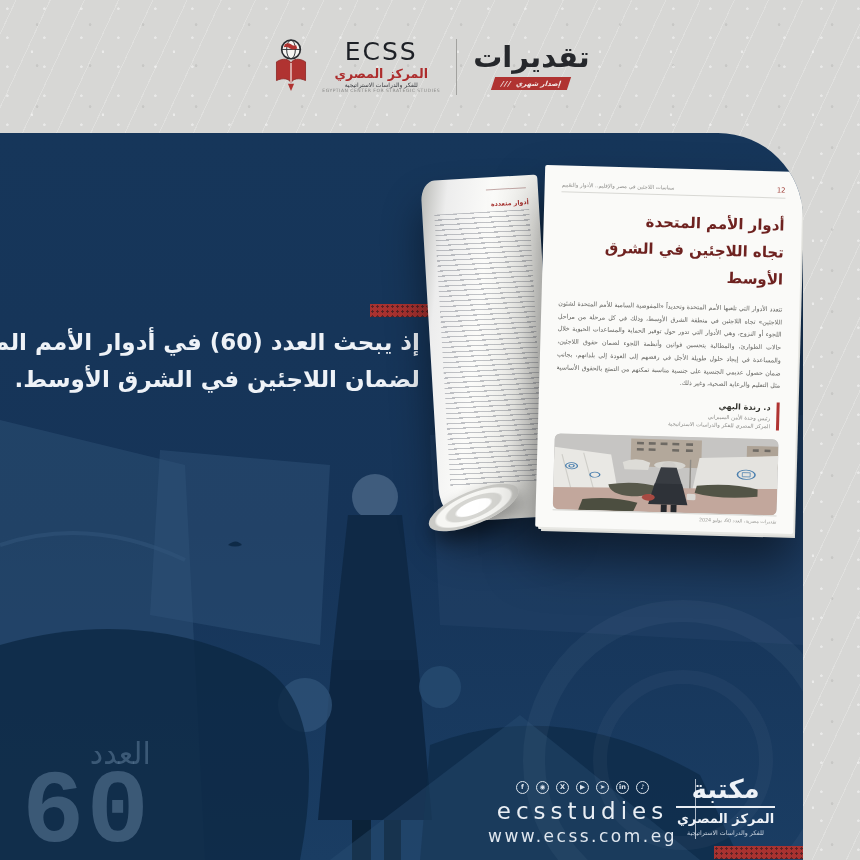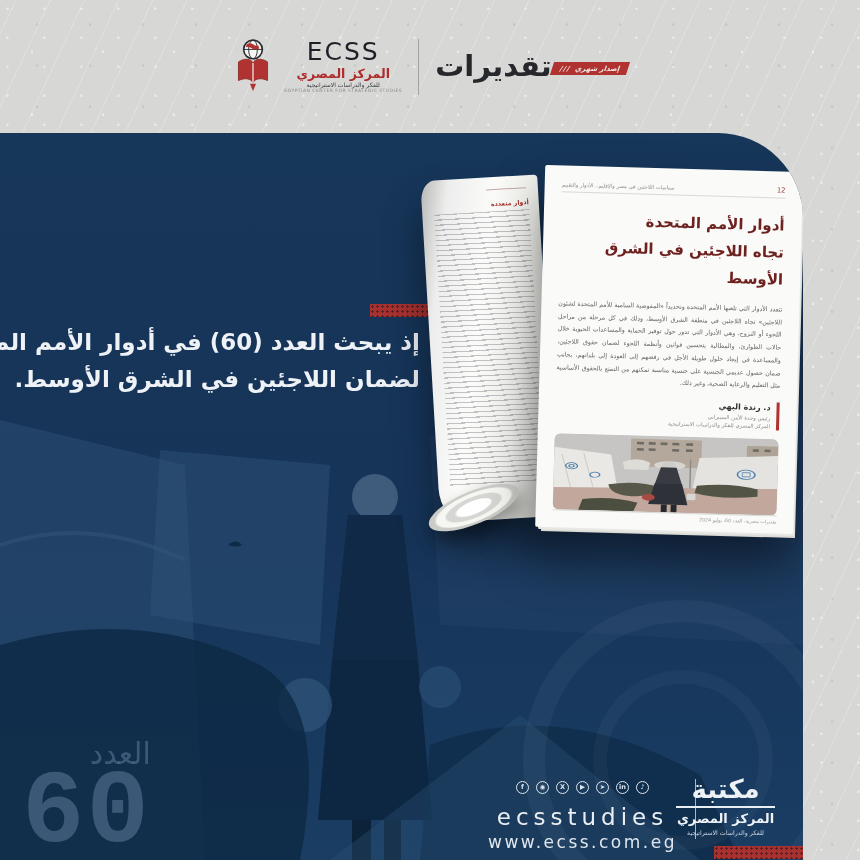--- a/index.html
+++ b/index.html
@@ -21,21 +21,21 @@
   
   .topband { position:absolute; left:0; top:0; width:860px; height:133px;
     display:flex; align-items:center; justify-content:center; gap:16px; }
   .brand { display:flex; align-items:center; gap:10px; }
   .brand-txt { display:flex; flex-direction:column; align-items:center; line-height:1.05; }
   .ecss { font-size:25px; font-weight:normal; letter-spacing:2px; color:#1d2026; }
   .brand-ar { font-size:12.5px; font-weight:bold; color:#ad2c2c; margin-top:2px; }
   .brand-tag { font-size:6px; color:#3a3c40; margin-top:2px; }
   .brand-tag-en { font-size:4.5px; letter-spacing:.5px; color:#8a8a88; margin-top:1px; }
   .vdiv { width:1px; height:56px; background:#a2a29f; }
-  .wordmark { display:flex; align-items:flex-start; }
+  .wordmark { display:flex; flex-direction:column; align-items:flex-start; }
   .wm-line { font-size:29px; font-weight:bold; color:#26282c; line-height:1.02; letter-spacing:0; }
   .badge { margin-top:5px; align-self:center; background:#b03331; color:#f3e9e7;
     font-size:7px; font-weight:bold; padding:2.5px 8px; transform:skewX(-18deg);
     display:flex; gap:5px; align-items:center; }
   .badge .sl { letter-spacing:1px; }
 
   
   .panel { position:absolute; left:0; top:133px; width:803px; height:727px;
     background:linear-gradient(180deg,#16365a 0%, #163458 55%, #1a3d63 100%);
     border-top-right-radius:85px; overflow:hidden; }
@@ -106,21 +106,21 @@
     background:radial-gradient(ellipse at center, #ffffff 0 26%, #d6d6d2 30% 42%,
       #f6f6f3 46% 58%, #cbcbc7 62% 72%, #efefeb 76% 100%);
     box-shadow:0 10px 18px rgba(0,0,0,.4); }
 
   
   .social-block { position:absolute; left:480px; top:648px; width:205px; text-align:center; }
   .sicons { display:flex; justify-content:center; gap:7px; }
   .sicon { width:13px; height:13px; border:1.2px solid #dfe6ee; border-radius:50%;
     color:#dfe6ee; font-size:6.5px; font-weight:bold; display:flex; align-items:center;
     justify-content:center; line-height:1; }
-  .handle { margin-top:10px; font-size:23px; letter-spacing:5px; color:#e9eef4; }
+  .handle { margin-top:4px; font-size:23px; letter-spacing:5px; color:#e9eef4; }
   .site { margin-top:2px; font-size:17px; letter-spacing:2.5px; color:#dfe6ee; }
   .f-div { position:absolute; left:695px; top:646px; width:1px; height:60px; background:rgba(223,230,238,.75); }
   .library { position:absolute; left:676px; top:642px; width:99px; text-align:center;
     color:#eef2f7; direction:rtl; }
   .lib-word { font-size:26px; font-weight:bold; line-height:1.15; border-bottom:2px solid #e9eef4;
     padding-bottom:1px; }
   .lib-name { font-size:13px; font-weight:bold; margin-top:3px; letter-spacing:1px; }
   .lib-tag { font-size:6.3px; margin-top:3px; color:#ccd6e2; }
 </style>
 </head>

